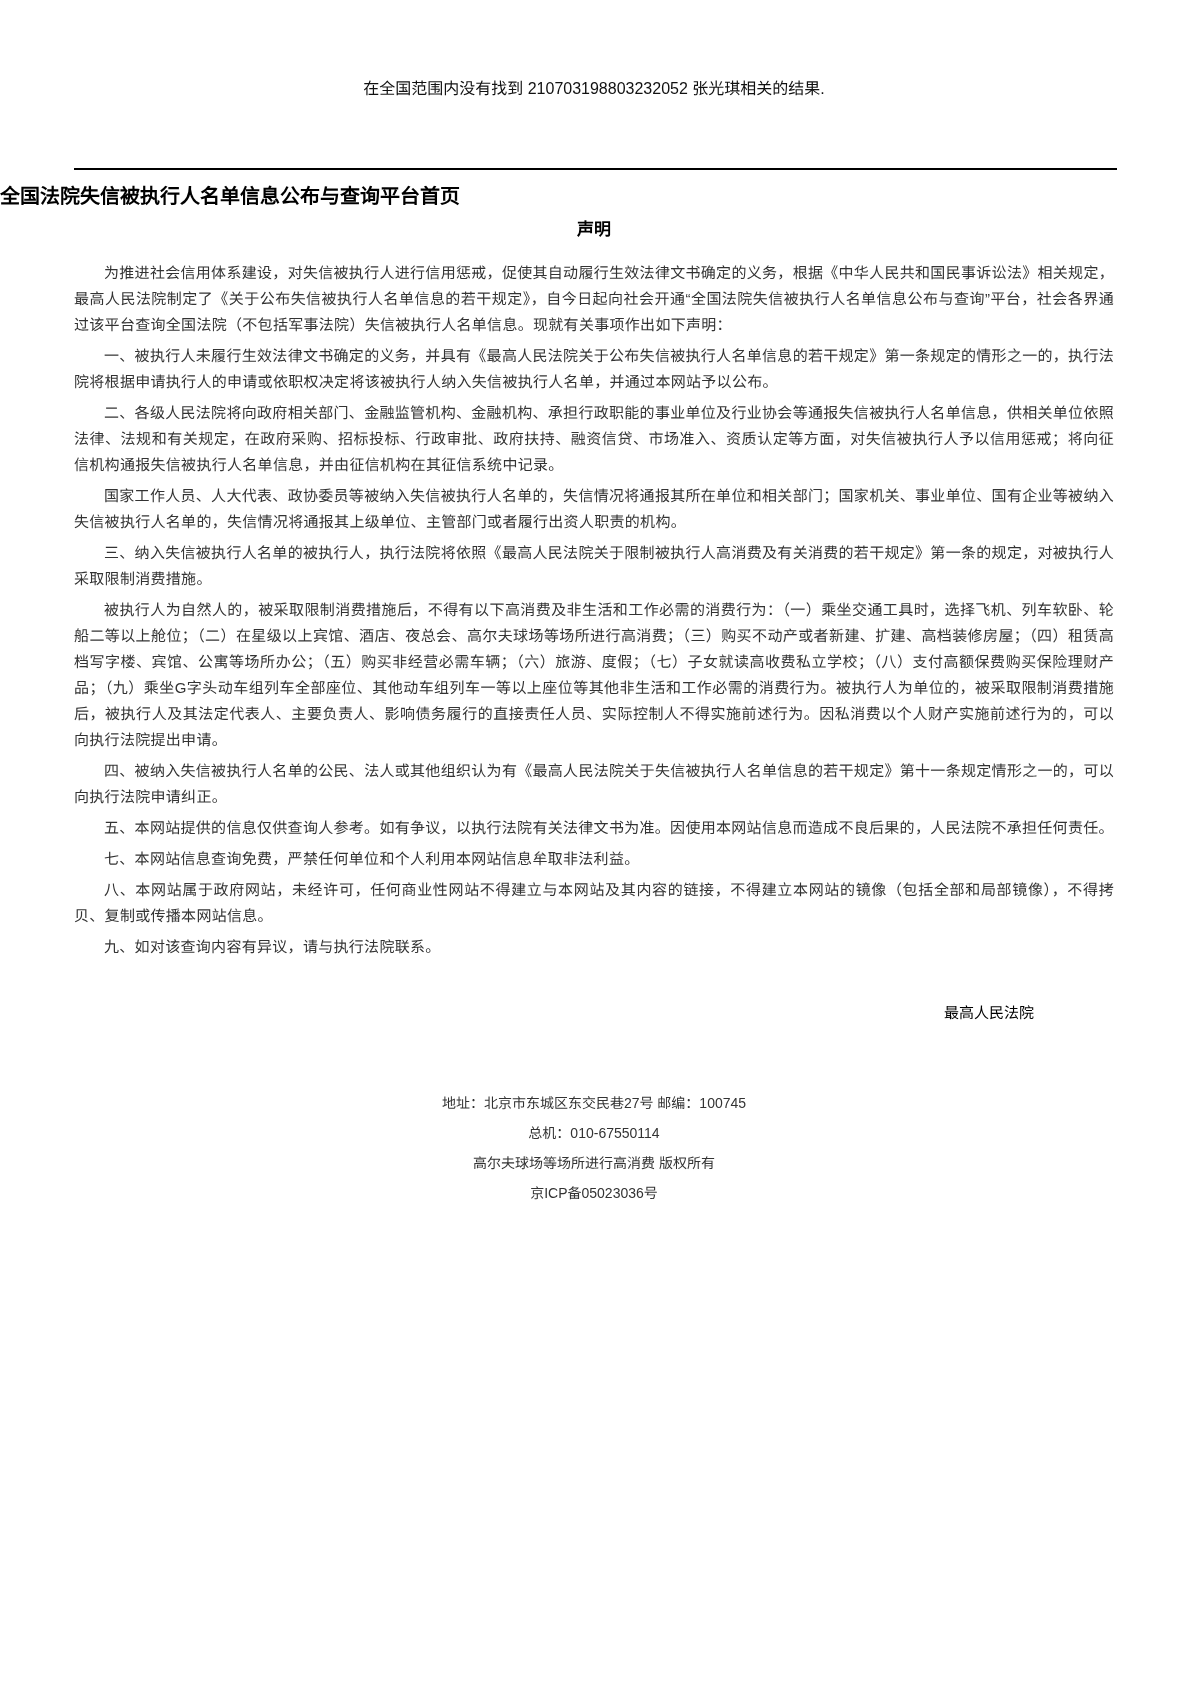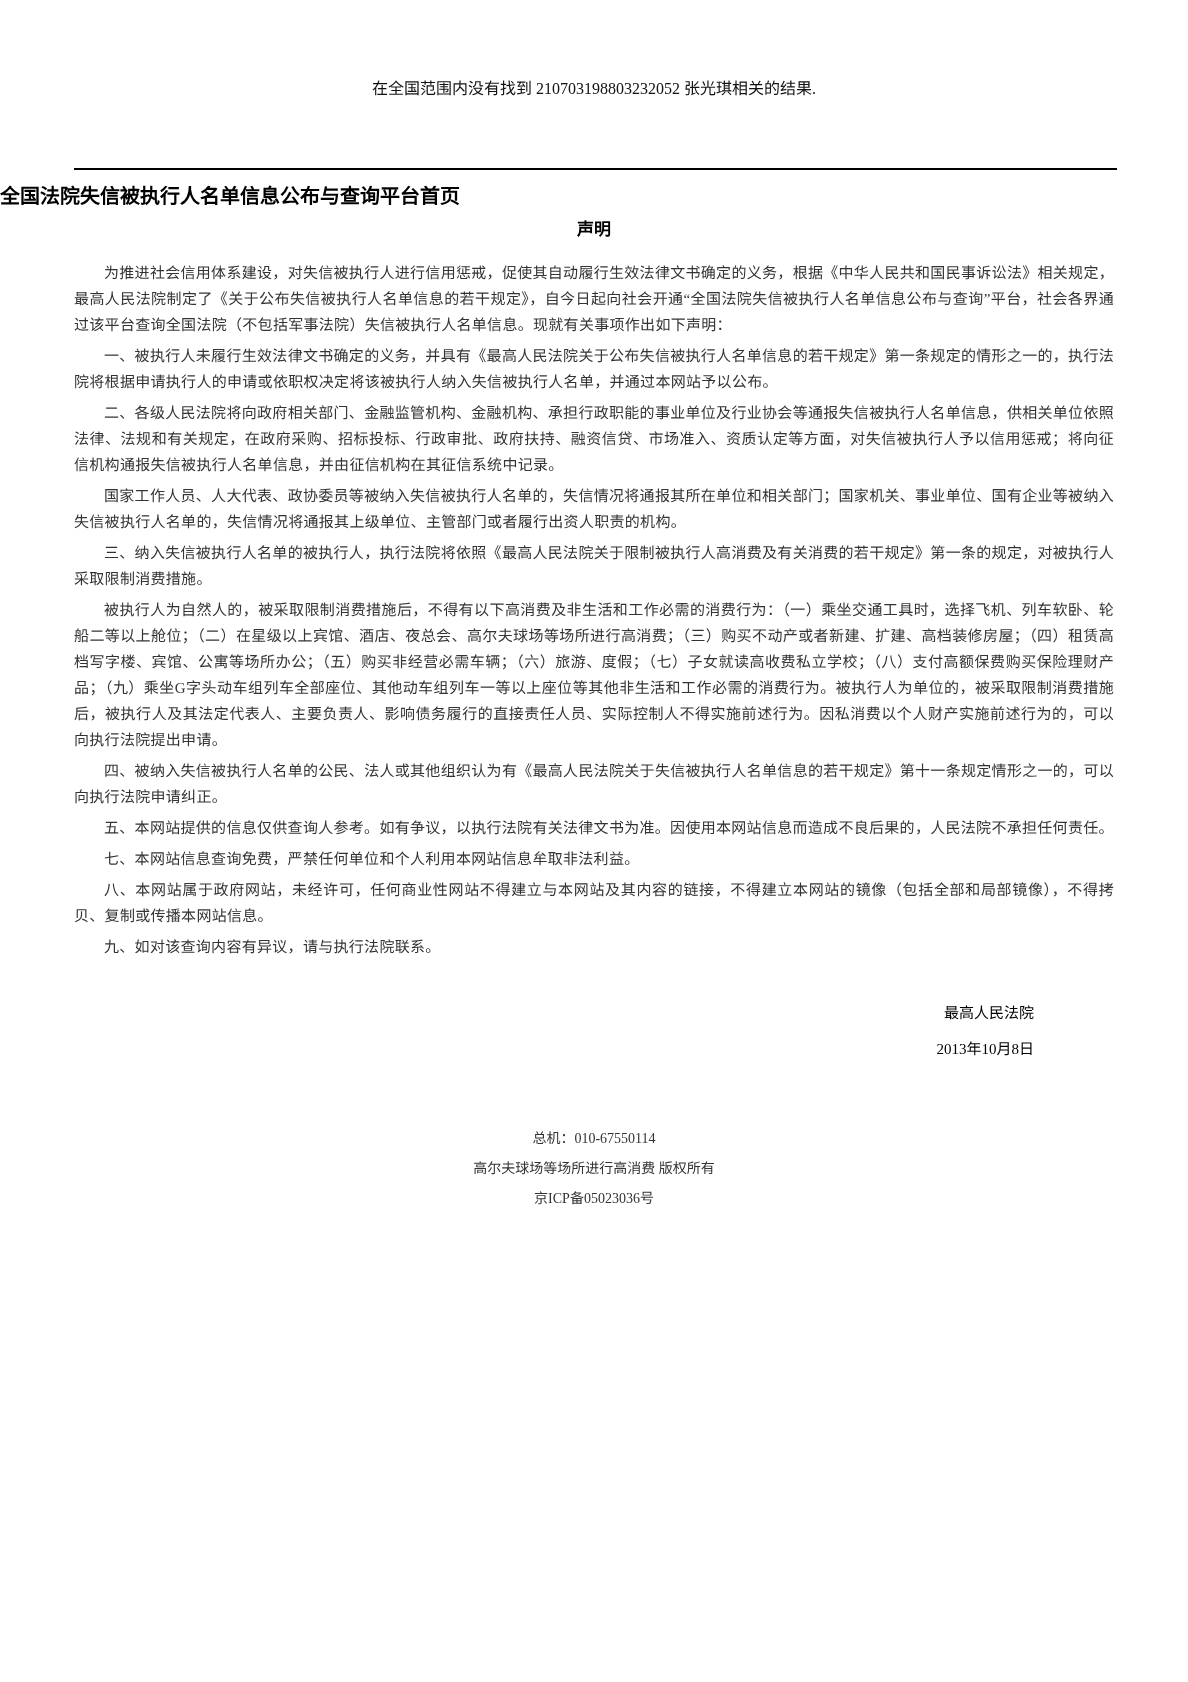--- a/index.html
+++ b/index.html
@@ -8,21 +8,20 @@
     background: #ffffff;
     font-family: "Liberation Sans", "DejaVu Sans", sans-serif;
   }
   .page {
     position: relative;
     width: 1188px;
     min-height: 1682px;
     margin: 0 auto;
     background: #ffffff;
     box-sizing: border-box;
-    font-family: Liberation Serif, serif;
   }
   .result-message {
     padding-top: 80px;
     text-align: center;
     font-size: 16px;
     color: #111111;
     line-height: 18px;
   }
   .divider {
     border: none;
@@ -101,22 +100,22 @@
     <p>被执行人为自然人的，被采取限制消费措施后，不得有以下高消费及非生活和工作必需的消费行为：（一）乘坐交通工具时，选择飞机、列车软卧、轮船二等以上舱位；（二）在星级以上宾馆、酒店、夜总会、高尔夫球场等场所进行高消费；（三）购买不动产或者新建、扩建、高档装修房屋；（四）租赁高档写字楼、宾馆、公寓等场所办公；（五）购买非经营必需车辆；（六）旅游、度假；（七）子女就读高收费私立学校；（八）支付高额保费购买保险理财产品；（九）乘坐G字头动车组列车全部座位、其他动车组列车一等以上座位等其他非生活和工作必需的消费行为。被执行人为单位的，被采取限制消费措施后，被执行人及其法定代表人、主要负责人、影响债务履行的直接责任人员、实际控制人不得实施前述行为。因私消费以个人财产实施前述行为的，可以向执行法院提出申请。</p>
     <p>四、被纳入失信被执行人名单的公民、法人或其他组织认为有《最高人民法院关于失信被执行人名单信息的若干规定》第十一条规定情形之一的，可以向执行法院申请纠正。</p>
     <p>五、本网站提供的信息仅供查询人参考。如有争议，以执行法院有关法律文书为准。因使用本网站信息而造成不良后果的，人民法院不承担任何责任。</p>
     <p>七、本网站信息查询免费，严禁任何单位和个人利用本网站信息牟取非法利益。</p>
     <p>八、本网站属于政府网站，未经许可，任何商业性网站不得建立与本网站及其内容的链接，不得建立本网站的镜像（包括全部和局部镜像），不得拷贝、复制或传播本网站信息。</p>
     <p>九、如对该查询内容有异议，请与执行法院联系。</p>
   </div>
 
   <div class="signature">
     <div class="sig-line">最高人民法院</div>
-    <div class="sig-line sig-date">2013年10月8日</div>
   </div>
 
   <div class="page-footer">
+    <div>地址：北京市东城区东交民巷27号  邮编：100745</div>
     <div>总机：010-67550114</div>
     <div>高尔夫球场等场所进行高消费 版权所有</div>
     <div>京ICP备05023036号</div>
   </div>
 
 </div>
 
 </body></html>

